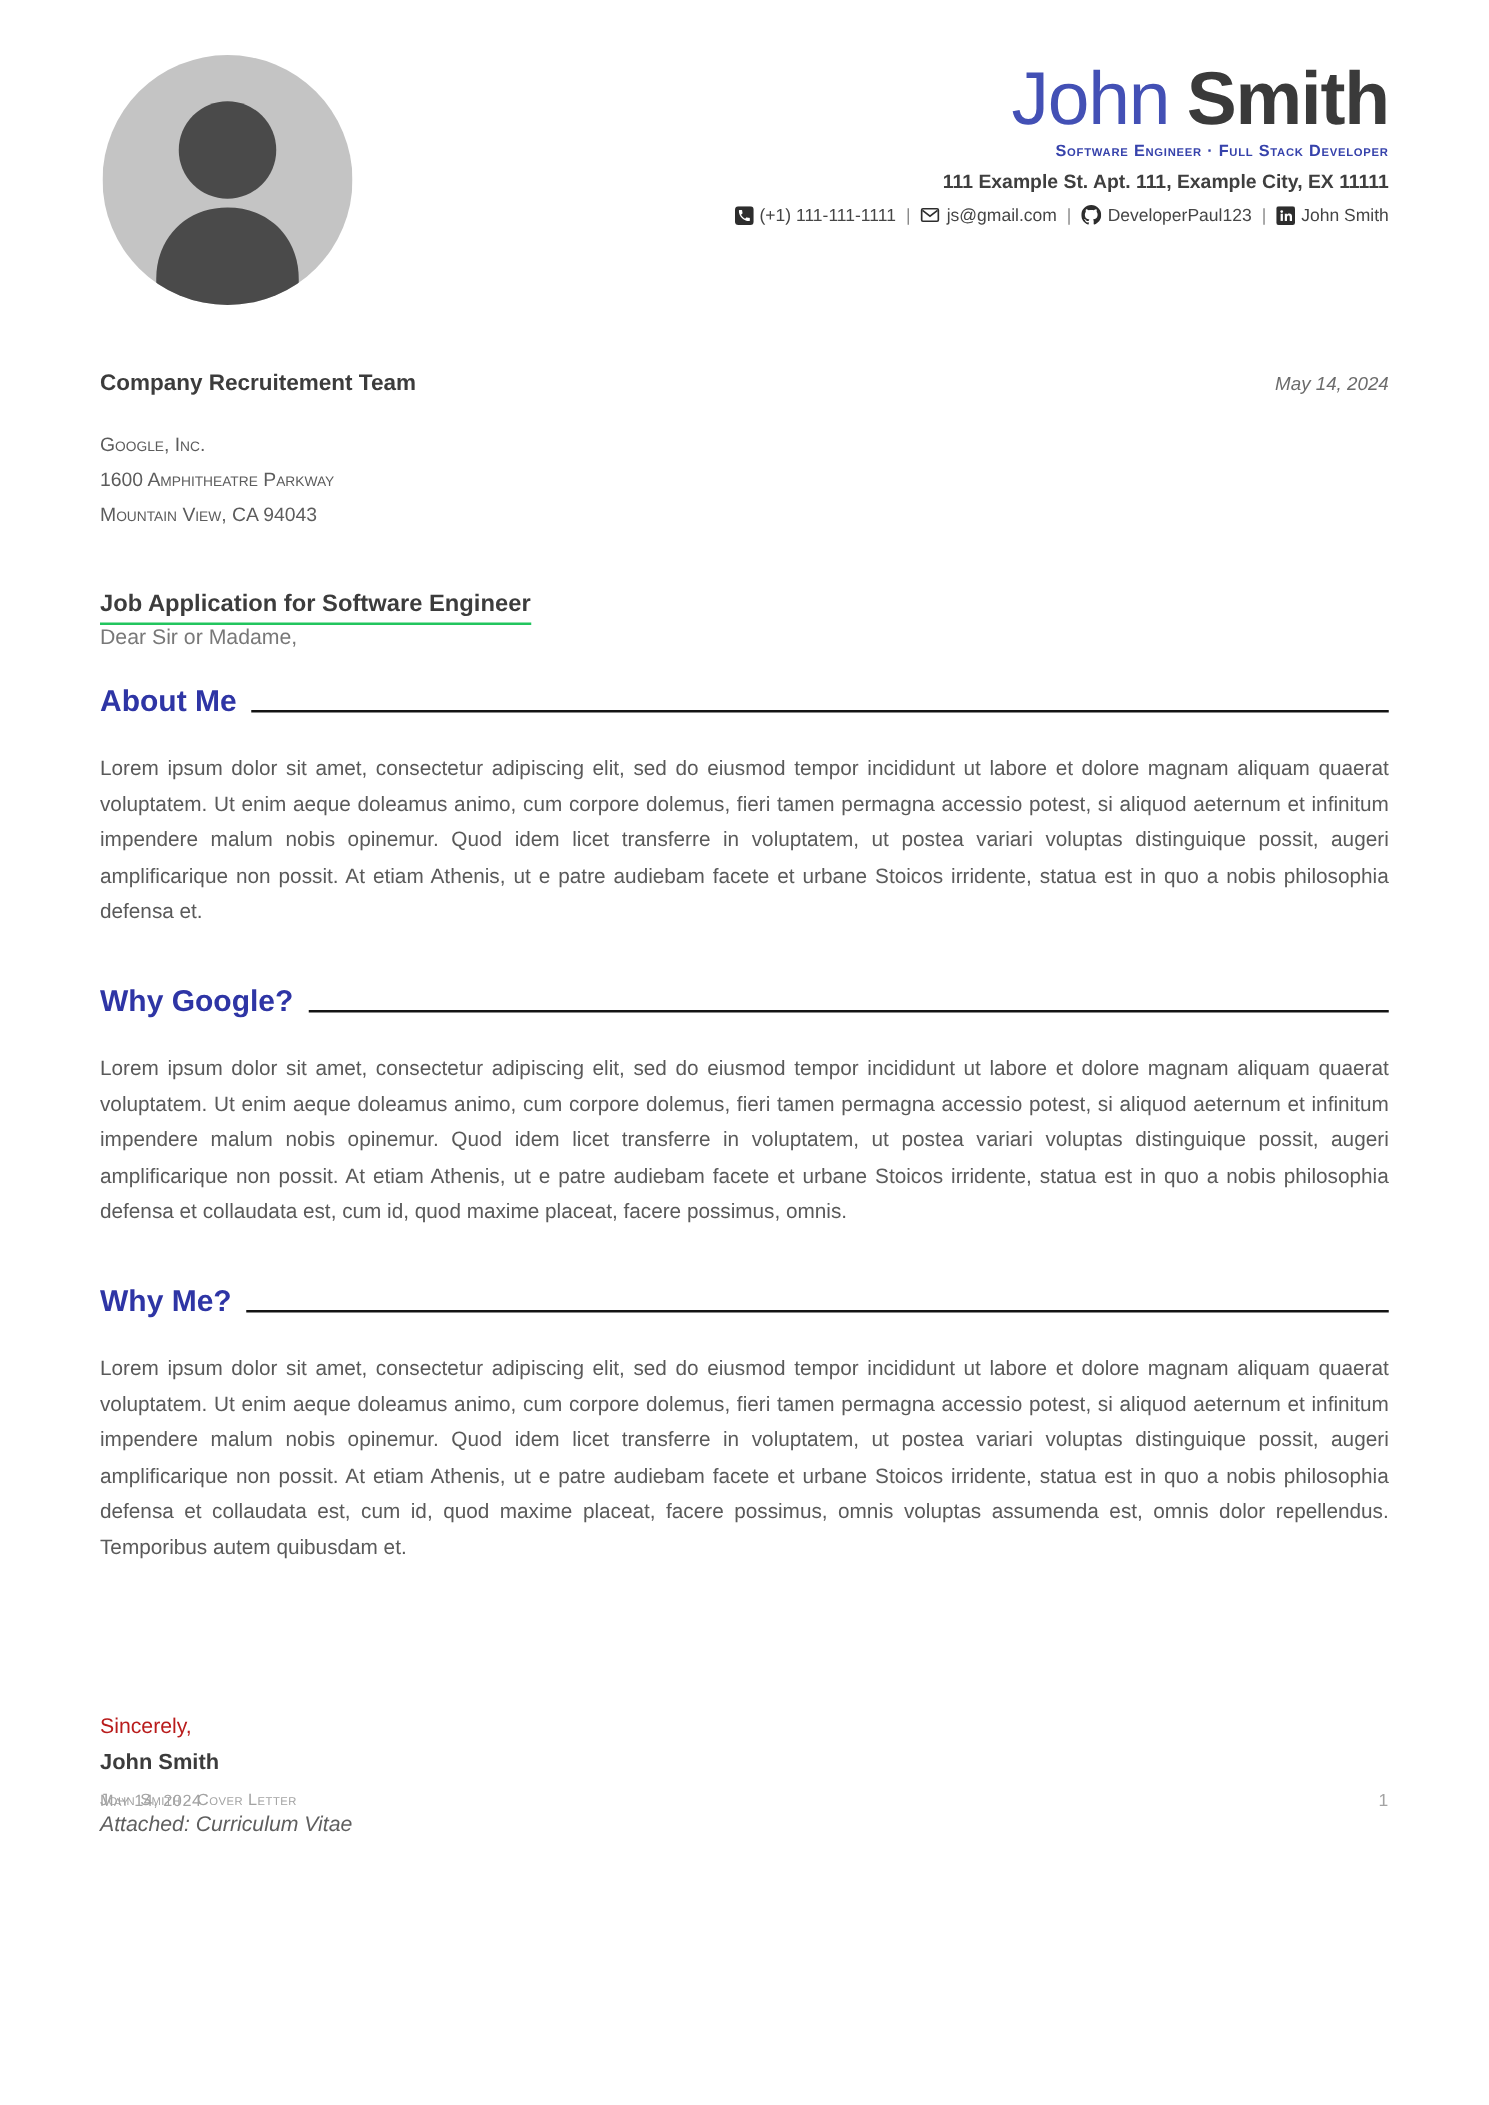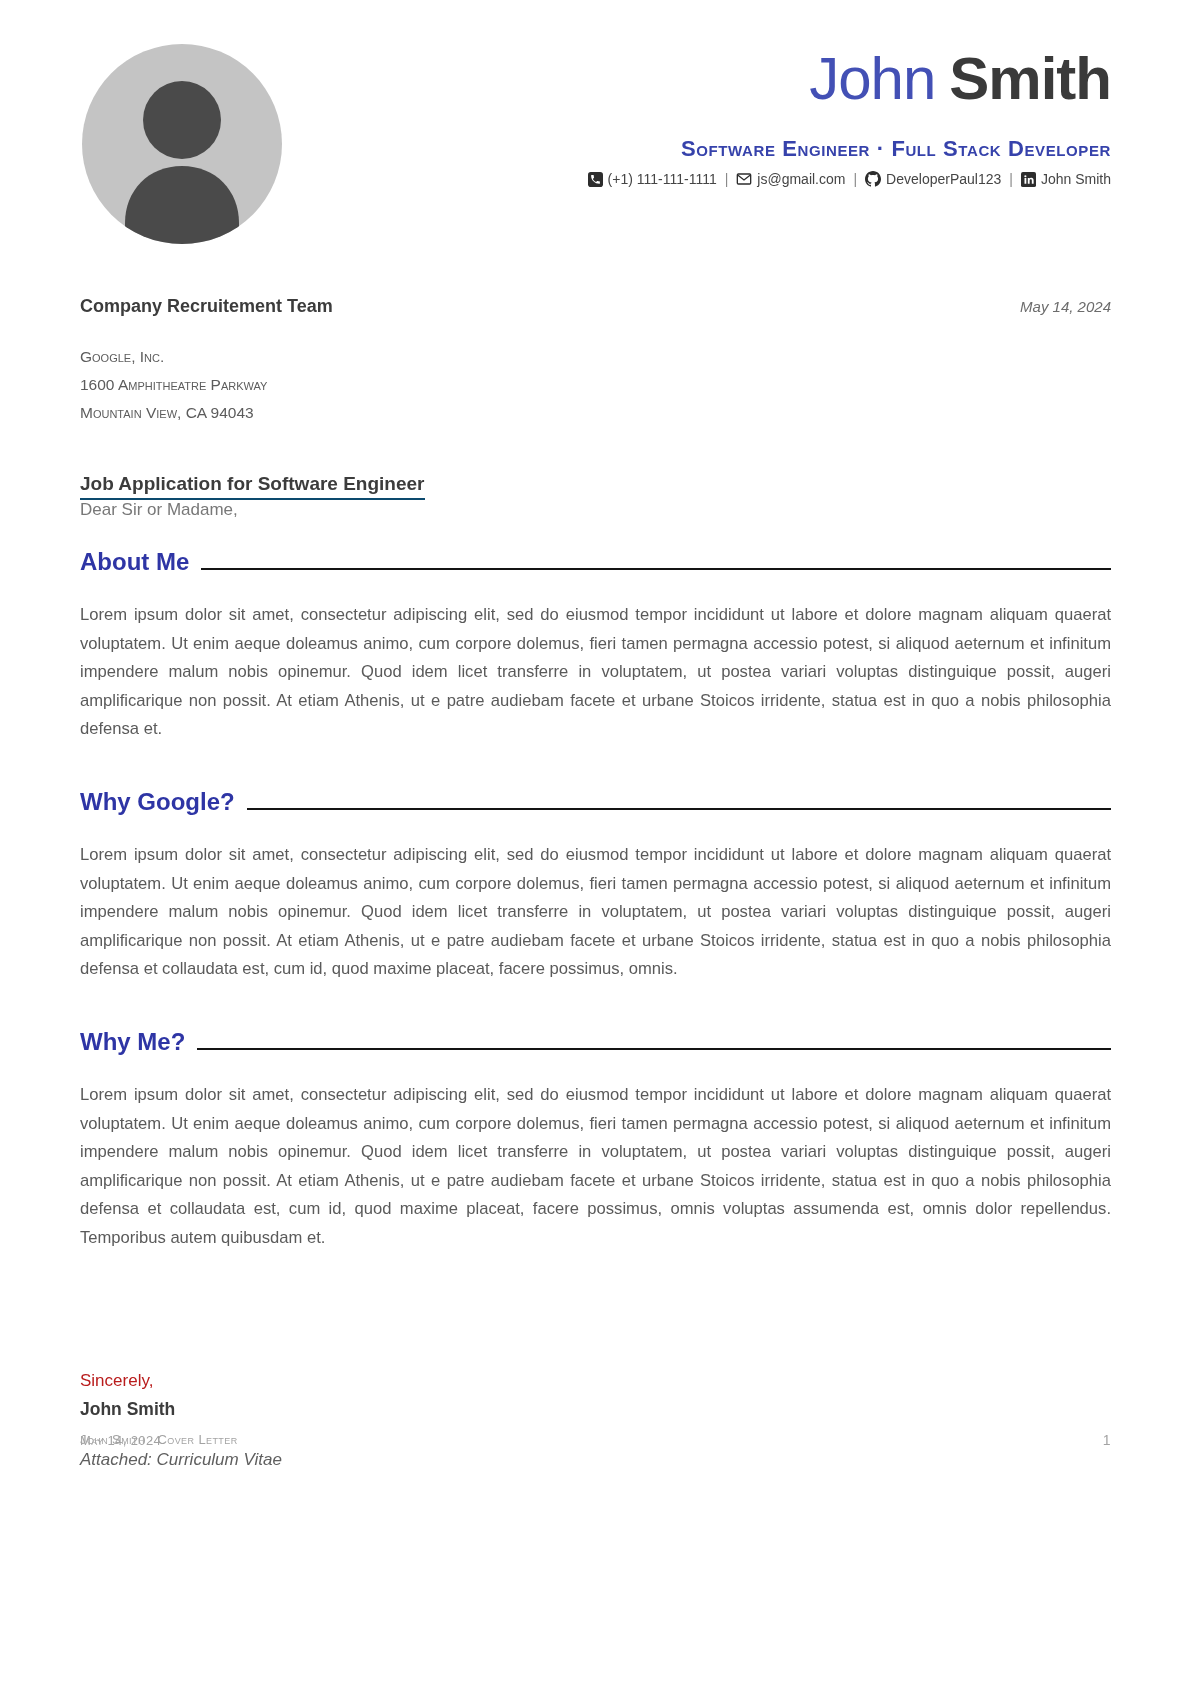--- a/index.html
+++ b/index.html
@@ -15,21 +15,21 @@
   }
 
   
   .header { display:flex; justify-content:space-between; align-items:flex-start; }
   .avatar { width:200px; height:200px; flex:0 0 auto; margin-left:2px; }
   .header-right { text-align:right; padding-top:2px; }
   .name { font-size:60px; line-height:66px; letter-spacing:-1px; color:#3f3f3f; white-space:nowrap; }
   .name .first { color:#4350b5; font-weight:300; }
   .name .last  { color:#3a3a3a; font-weight:700; margin-left:14px; }
   .tagline {
-    margin-top:24px; font-size:22px; font-weight:700;
+    margin-top:1px; font-size:13px; font-weight:700;
     font-variant:small-caps; letter-spacing:0.6px; color:#3642ab;
   }
   .hdr-address { margin-top:9px; font-size:15.5px; font-weight:700; color:#3f3f3f; }
   .contact-bar {
     margin-top:9px; font-size:14px; color:#454545;
     display:flex; align-items:center; justify-content:flex-end; gap:6px;padding-left:28px;
   }
   .contact-item { display:inline-flex; align-items:center; gap:5px; color:#454545; text-decoration:none; }
   .contact-sep { color:#8a8a8a; padding:0 2px; }
   .cicon { display:inline-block; vertical-align:middle; }
@@ -39,21 +39,21 @@
   .recipient-team { font-size:18px; font-weight:700; color:#3c3c3c; }
   .letter-date { font-size:15px; font-style:italic; color:#6c6c6c; }
   .company-block { margin-top:26px; font-size:15.5px; color:#5c5c5c; line-height:28px; }
   .company-name { font-variant:small-caps; }
   .company-line { font-variant:small-caps; }
 
   
   .subject-line { margin-top:46px; }
   .subject-line span {
     display:inline-block; font-size:19px; font-weight:700; color:#3c3c3c;
-    padding-bottom:3px; border-bottom:2px solid #0c4a6e;
+    padding-bottom:3px; border-bottom:2px solid #22c55e;
   }
   .salutation { font-size:17px; color:#787878; font-weight:300; }
 
   
   .section { margin-top:28px; }
   .section + .section { margin-top:44px; }
   .section-heading { display:flex; }
   .section-heading .h-text { font-size:24px; font-weight:700; color:#2e35a5; white-space:nowrap; }
   .section-heading .rule { flex:1; height:2px; background:#141414; align-self:flex-end; margin:0 0 6px 12px; }
   .section-body {
@@ -95,20 +95,21 @@
           <path d="M100 122c-34 0-57 25-57 57v36h114v-36c0-32-23-57-57-57z"></path>
         </g>
       </svg>
     </div>
 
     <div class="header-right">
       <div class="name">
         <span class="first">John</span><span class="last">Smith</span>
       </div>
       <div class="tagline">Software Engineer · Full Stack Developer</div>
+      <div class="hdr-address">111 Example St. Apt. 111, Example City, EX 11111</div>
 
       <div class="contact-bar">
         <span class="contact-item">
           <svg class="cicon" viewBox="0 0 24 24" width="15" height="15">
             <rect width="24" height="24" rx="4.5" fill="#2d2d2d"></rect>
             <path fill="#ffffff" transform="translate(2.6,2.6) scale(0.78)" d="M6.62 10.79c1.44 2.83 3.76 5.14 6.59 6.59l2.2-2.21c.27-.27.67-.36 1.02-.24 1.12.37 2.33.57 3.57.57.55 0 1 .45 1 1V20c0 .55-.45 1-1 1-9.39 0-17-7.61-17-17 0-.55.45-1 1-1h3.5c.55 0 1 .45 1 1 0 1.25.2 2.45.57 3.57.11.35.03.74-.25 1.02l-2.2 2.2z"></path>
           </svg>
           <span>(+1) 111-111-1111</span>
         </span>
         <span class="contact-sep">|</span>

